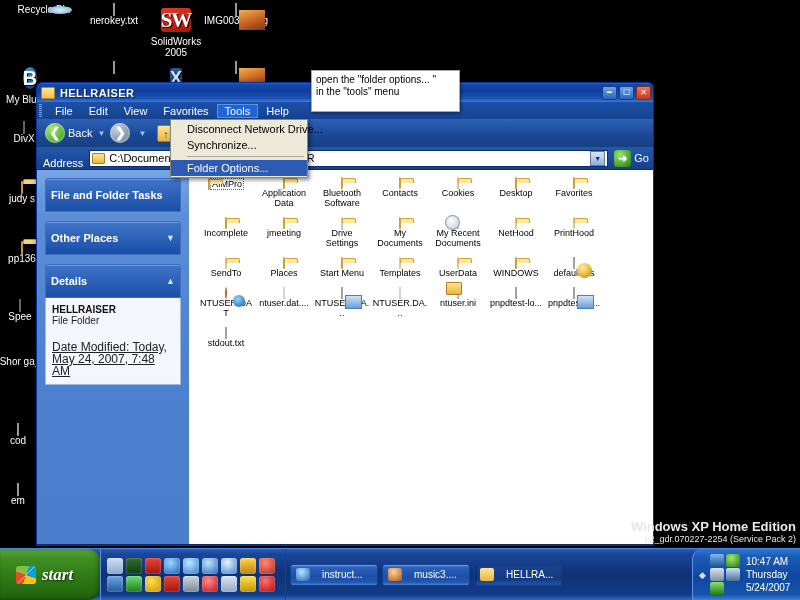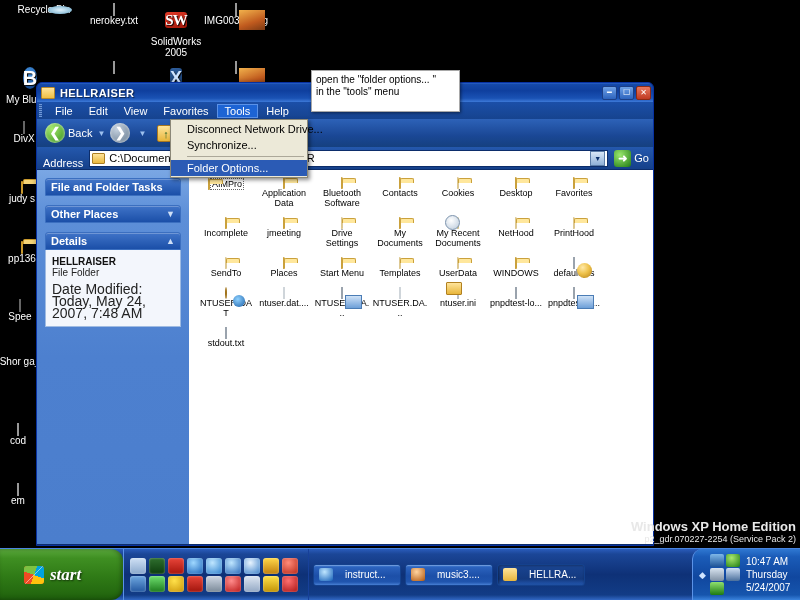--- a/index.html
+++ b/index.html
@@ -43,21 +43,21 @@
     background:#fff; border:1px solid #999;
     box-shadow:1px 1px 1px rgba(0,0,0,.5);
   }
   .ic-txt:before{
     content:""; position:absolute; left:4px; top:5px; right:5px; height:1px;
     background:#8a8a8a;
     box-shadow:0 3px 0 #8a8a8a,0 6px 0 #8a8a8a,0 9px 0 #8a8a8a,0 12px 0 #8a8a8a,0 15px 0 #8a8a8a;
   }
   .ic-sw {
     background:linear-gradient(160deg,#e23b28,#a11508);
-    border-radius:3px; color:#fff; font-weight:bold; font-size:15px;
+    border-radius:3px; color:#fff; font-weight:bold; font-size:21px;
     line-height:32px; text-align:center; letter-spacing:-1px;
     font-family:"Liberation Serif", serif;
   }
   .ic-jpg {
     background:#fff; border:1px solid #999;
   }
   .ic-jpg:after{
     content:""; position:absolute; left:3px; top:6px; width:26px; height:20px;
     background:linear-gradient(160deg,#f2b24c,#c05a1e 60%,#7b3a14);
   }
@@ -210,33 +210,33 @@
     padding:8px 8px 0 8px;
     overflow:hidden;
   }
   .panel { margin-bottom:9px; }
   .panel-head {
     height:18px;
     background:linear-gradient(#4074c8,#1b4fa8);
     border:1px solid #3b6fc0;
     border-radius:3px 3px 0 0;
     display:flex; align-items:center; justify-content:space-between;
-    padding:0 5px;
+    padding:16px 5px;
     box-shadow:inset 0 1px 0 rgba(255,255,255,.25);
   }
   .panel-head .ptitle { color:#fff; font-size:11px; font-weight:bold; }
   .panel-head .chev { color:#cfe0f7; font-size:9px; }
   .panel-body {
     background:#f3f6fc;
     border:1px solid #9fbbe2; border-top:none;
     padding:6px 6px 7px 6px;
   }
   .det-name { font-size:10px; font-weight:bold; color:#111; }
-  .det-sub  { font-size:10px; color:#222; margin-bottom:5px; }
-  .det-date { font-size:14px; color:#222; line-height:12px; }
+  .det-sub  { font-size:10px; color:#222; margin-bottom:15px; }
+  .det-date { font-size:12px; color:#222; line-height:12px;text-decoration:underline; }
 
   
   #filelist {
     flex:1; background:#fff; position:relative;
     padding:8px 4px 0 8px;
     display:flex; flex-wrap:wrap; align-content:flex-start;
     overflow:hidden;
   }
   .fitem {
     width:58px; margin:0 0 10px 0; padding:0 1px;
@@ -369,22 +369,22 @@
 
   
   #taskbar {
     position:absolute; left:0; bottom:0; width:800px; height:52px;
     background:linear-gradient(#1f4fad 0%,#18418f 8%,#123islands 9%,#0e3073 45%,#123c85 92%,#2f61bd 100%);
     background:linear-gradient(#2a5cbb 0%,#1b4697 10%,#0e3177 50%,#123c86 90%,#3167c4 100%);
     display:flex; align-items:stretch;
     border-top:1px solid #4a85e0;
   }
   #startbtn {
-    width:123px; display:flex; align-items:center; gap:6px;
-    padding-left:24px;
+    width:100px; display:flex; align-items:center; gap:6px;
+    padding-left:16px;
     background:linear-gradient(#5aa83c 0%,#3f8f22 18%,#2f7a16 55%,#256a10 85%,#1d5c0b 100%);
     border-radius:0 12px 12px 0;
     box-shadow:inset -2px 0 4px rgba(0,0,0,.3);
   }
   #startbtn .flag {
     width:20px; height:18px; position:relative; display:block;
     background:
       linear-gradient(#f05a28,#d8401a) ,
       #fff;
     border-radius:3px;

